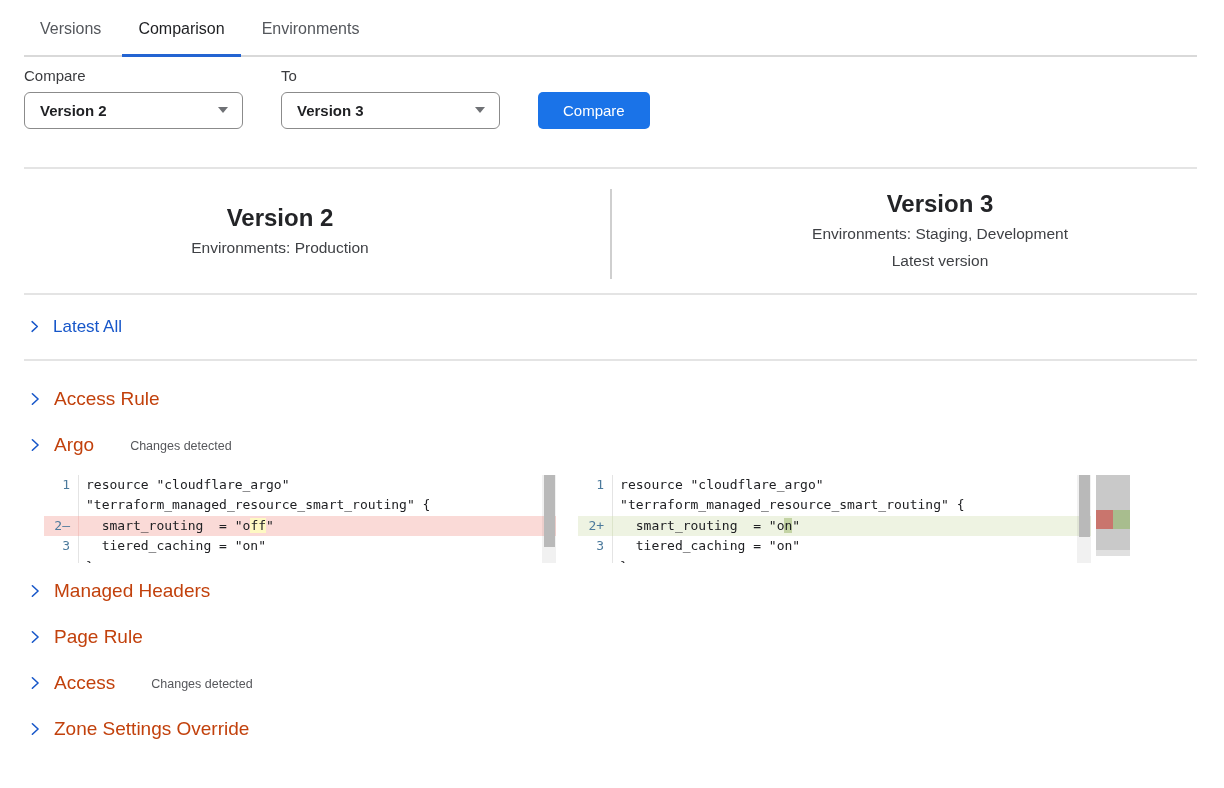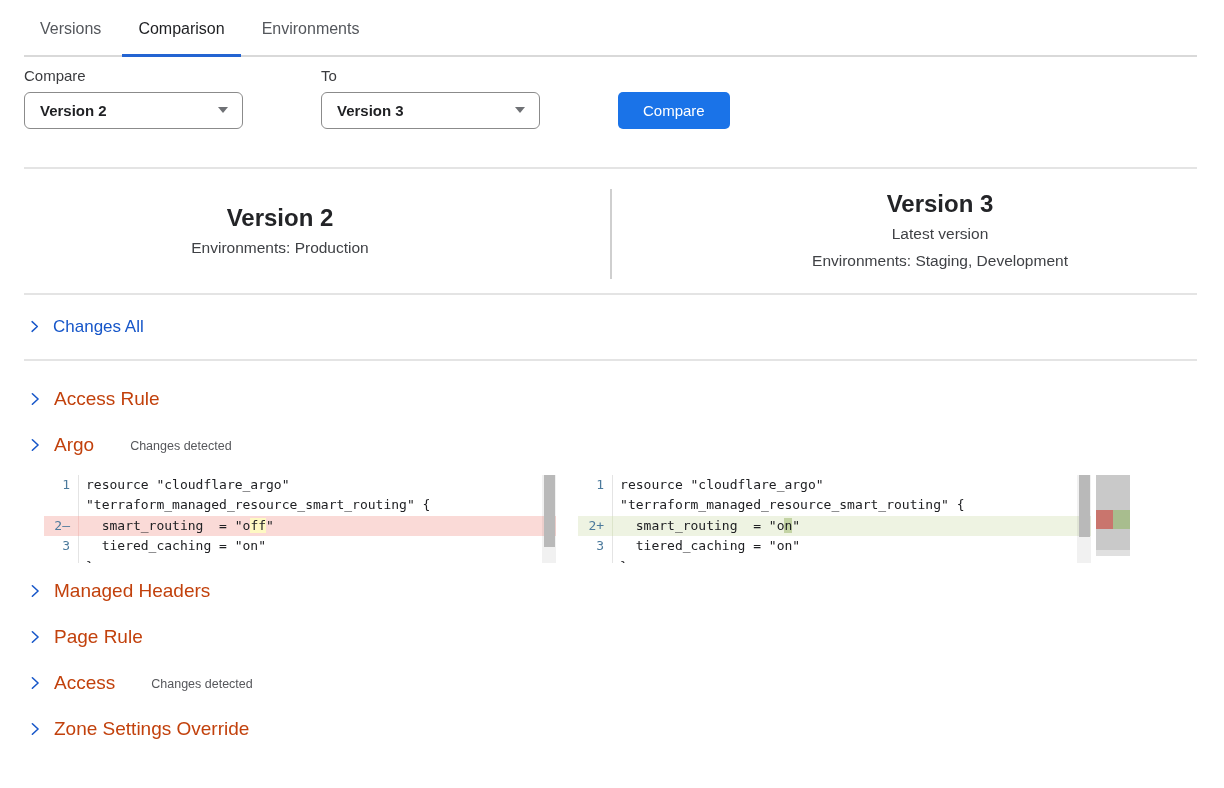--- a/index.html
+++ b/index.html
@@ -9,21 +9,21 @@
   .page { position:relative; width:1128px; height:788px; }
 
   
   .tabs { display:flex; padding:14px 0 0 24px; border-bottom:2px solid #d9d9d9;
           width:1173px; margin-left:24px; padding-left:0; }
   .tab { padding:6px 16px 16px; margin-right:5px; font-size:16px; color:#54575c;
          cursor:pointer; border-bottom:3px solid transparent; margin-bottom:-2.5px; }
   .tab.active { color:#1e1f22; font-weight:500; border-bottom-color:#2364d2; }
 
   
-  .compare-bar { display:flex; align-items:flex-end; margin:10px 0 0 24px;gap:40px; }
+  .compare-bar { display:flex; align-items:flex-end; margin:10px 0 0 24px; }
   .field { margin-right:38px; }
   .field-label { font-size:15px; color:#3a3b3e; margin-bottom:8px; }
   .select { width:219px; height:37px; border:1px solid #8b8b8b; border-radius:6px;
             display:flex; align-items:center; justify-content:space-between;
             padding:0 14px 0 15px; cursor:pointer; background:#fff; }
   .select-value { font-size:15px; font-weight:700; color:#1f2023; }
   .caret { width:0; height:0; border-left:5.5px solid transparent;
            border-right:5.5px solid transparent; border-top:6.5px solid #6f7175; }
   .btn-primary { height:37px; padding:0 25px; background:#1a73e8; color:#fff;
                  font-size:15px; border:none; border-radius:5px; cursor:pointer;
@@ -113,34 +113,34 @@
   <div class="hr hr1"></div>
 
   <div class="vheaders">
     <div class="vcol vcol-left">
       <div class="vtitle">Version 2</div>
       <div class="vsub">Environments: Production</div>
     </div>
     <div class="vdivider"></div>
     <div class="vcol vcol-right">
       <div class="vtitle">Version 3</div>
+      <div class="vsub">Environments: Staging, Development</div>
       <div class="vsub">Latest version</div>
-      <div class="vsub">Environments: Staging, Development</div>
     </div>
   </div>
 
   <div class="hr"></div>
 
   <div class="expand-row">
     <span class="chev">
       <svg width="13" height="13" viewBox="0 0 16 16">
           <path d="M5 2 L11.5 8 L5 14" fill="none" stroke="currentColor" stroke-width="1.8" stroke-linecap="round" stroke-linejoin="round"></path>
         </svg>
     </span>
-    <span class="row-label">Changes All</span>
+    <span class="row-label">Latest All</span>
   </div>
 
   <div class="hr"></div>
 
   <div class="sections">
 
     <div class="sec-row">
       <span class="chev">
         <svg width="14" height="14" viewBox="0 0 16 16">
             <path d="M5 2 L11.5 8 L5 14" fill="none" stroke="currentColor" stroke-width="1.8" stroke-linecap="round" stroke-linejoin="round"></path>

